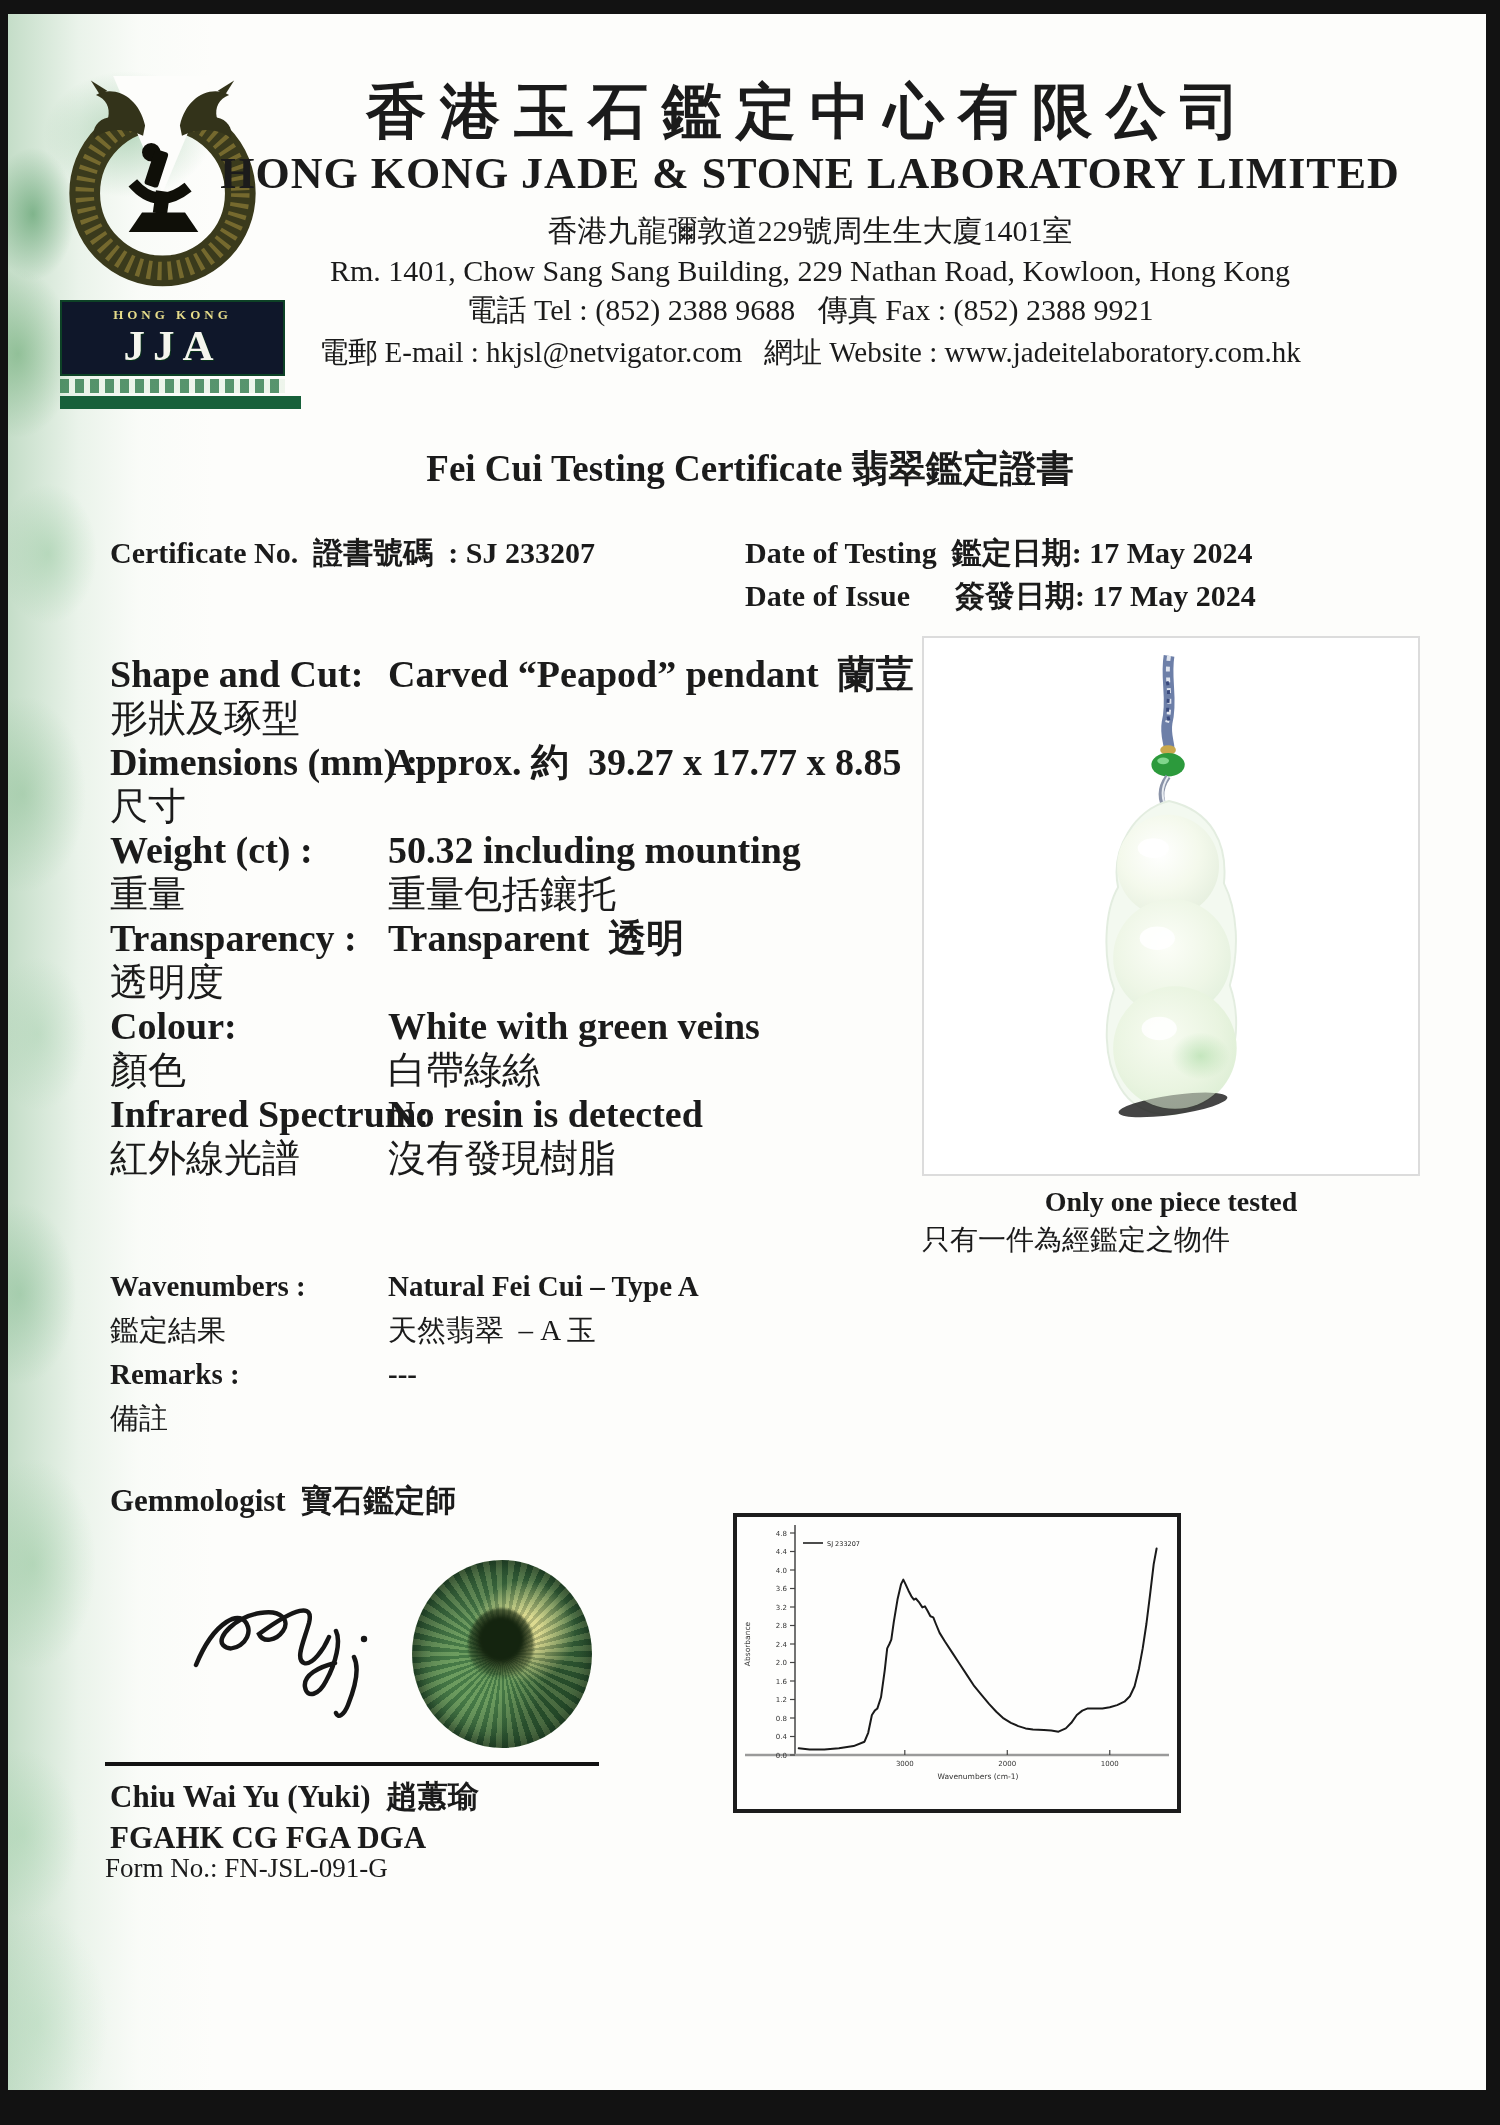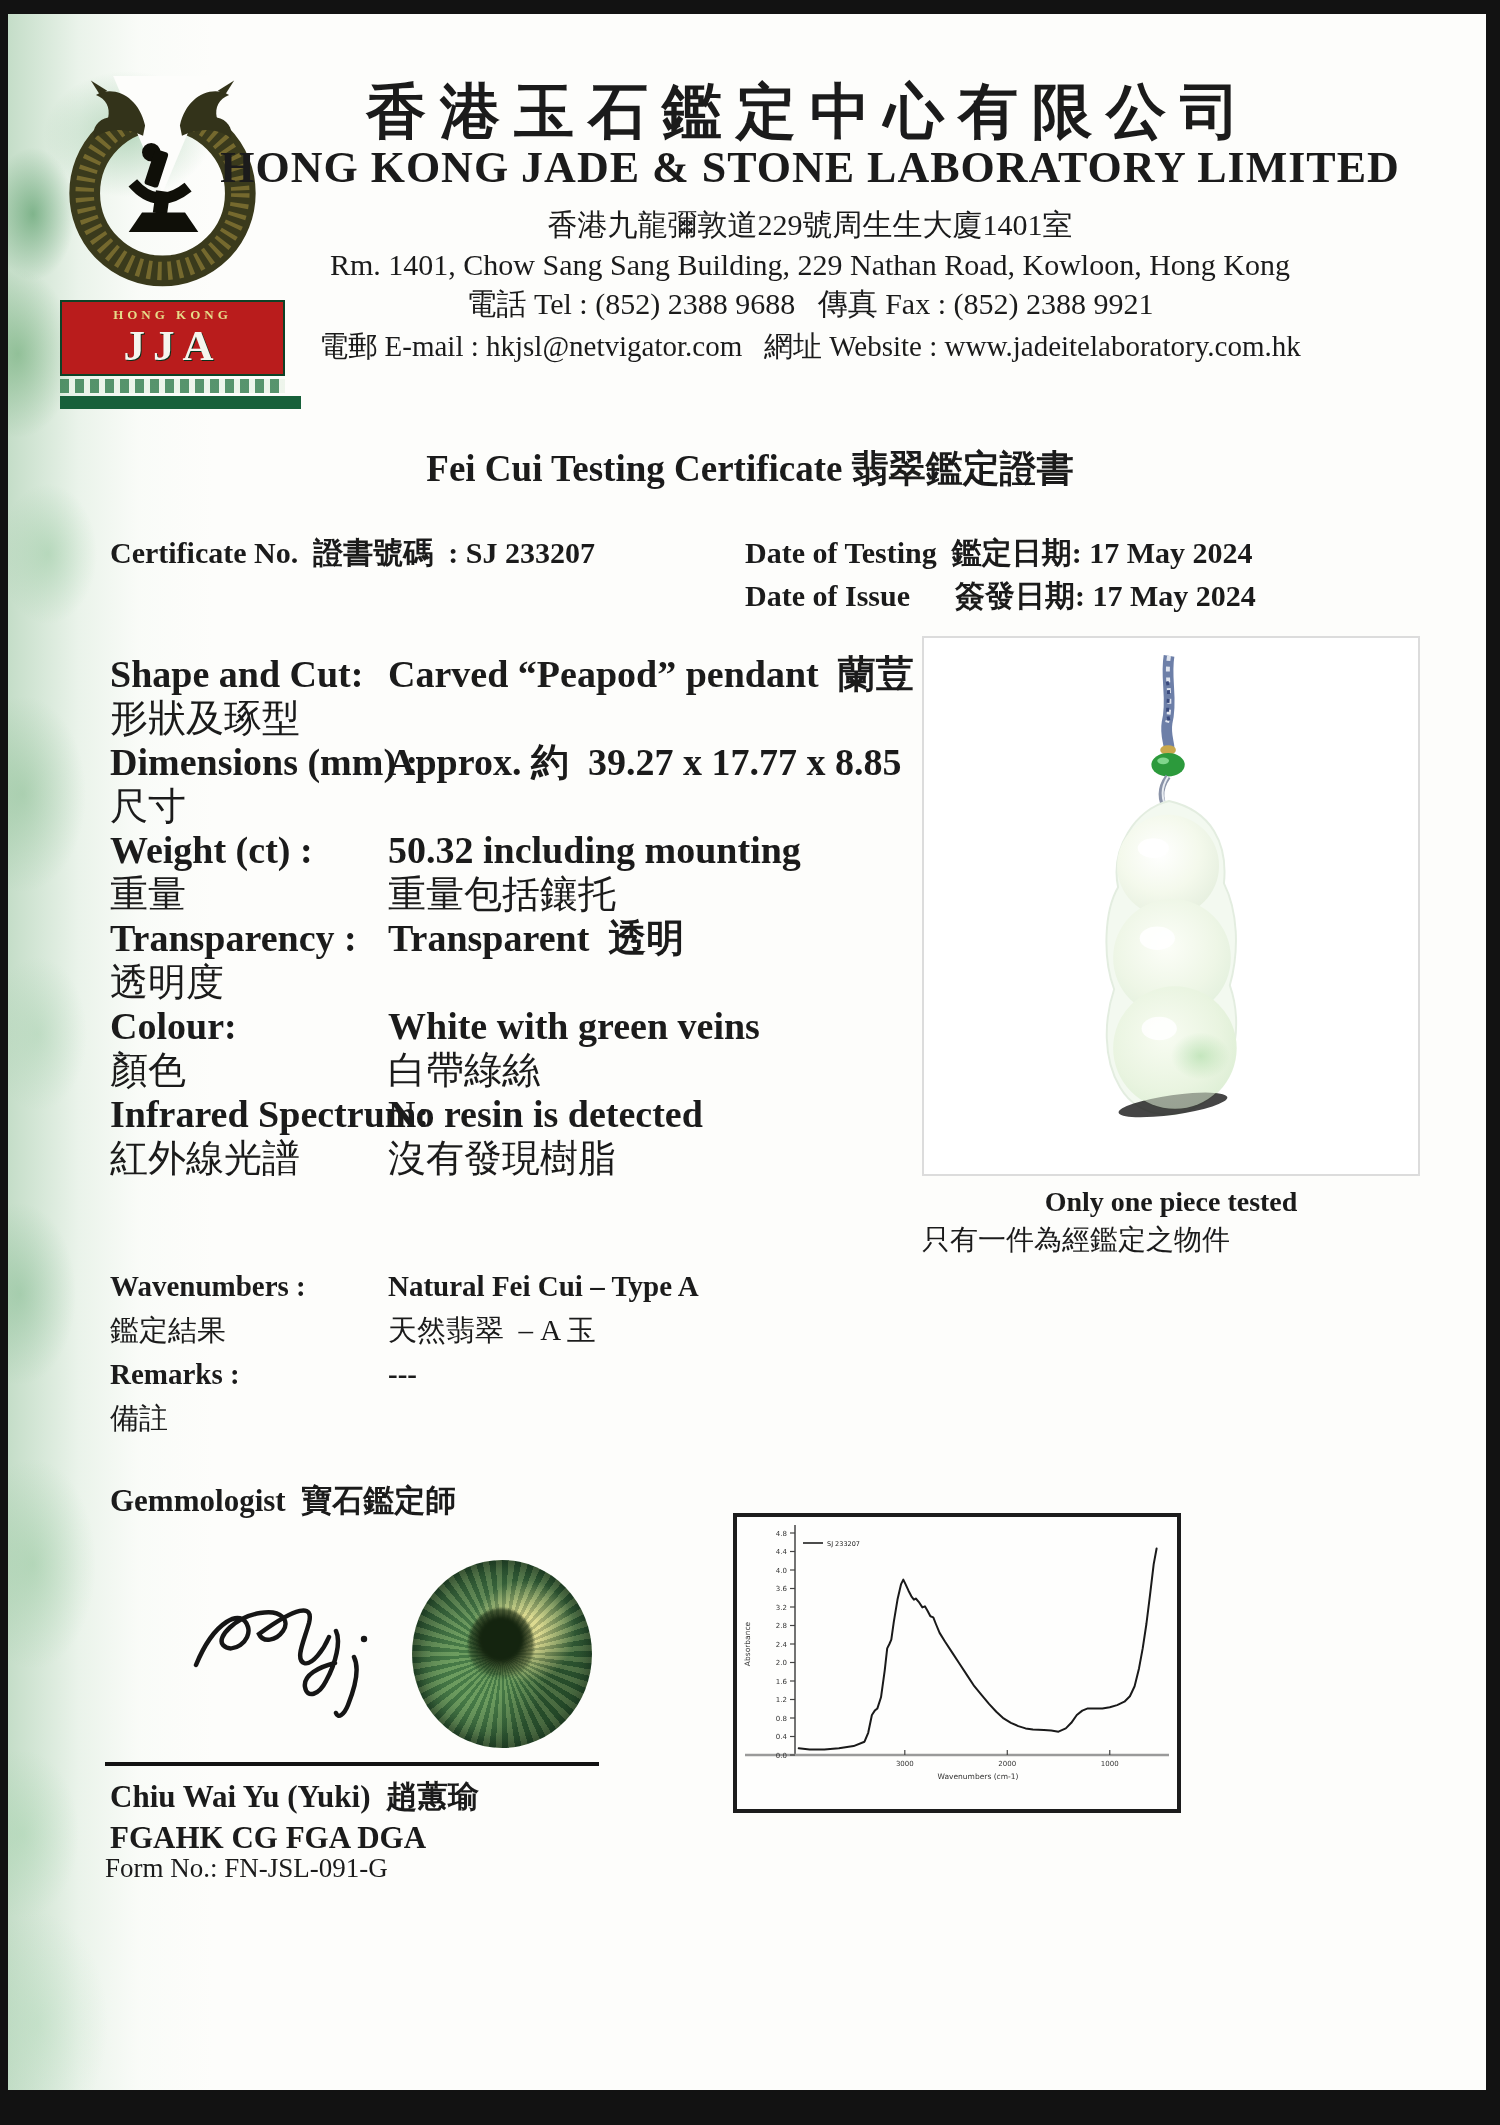--- a/index.html
+++ b/index.html
@@ -28,29 +28,29 @@
       radial-gradient(90px 150px at 25px 1550px, rgba(130,190,140,.38),transparent 70%),
       radial-gradient(80px 120px at 15px 1820px, rgba(150,205,160,.35),transparent 70%),
       radial-gradient(100px 160px at 30px 2010px,rgba(160,210,170,.30),transparent 70%),
       linear-gradient(90deg, rgba(150,195,158,.55) 0px, rgba(198,224,202,.35) 70px, rgba(235,245,236,.22) 130px, rgba(255,255,255,0) 205px);
   }
 
   
   .emblem{position:absolute;left:55px;top:76px;width:215px;height:220px;}
   .header-text{position:absolute;left:190px;top:82px;width:1240px;text-align:center;}
   .company-zh{font-size:60px;font-weight:bold;letter-spacing:14px;line-height:1.0;white-space:pre;}
-  .company-en{font-size:44px;font-weight:bold;letter-spacing:1px;margin-top:0;white-space:pre;}
+  .company-en{font-size:44px;font-weight:bold;letter-spacing:1px;margin-top:6px;white-space:pre;}
   .addr-zh{font-size:30px;margin-top:12px;white-space:pre;}
   .addr-en{font-size:30px;margin-top:2px;white-space:pre;}
   .tel-line{font-size:30px;margin-top:2px;white-space:pre;}
   .email-line{font-size:29px;margin-top:2px;white-space:pre;}
 
   
   .jja{position:absolute;left:60px;top:300px;width:245px;}
-  .jja-box{width:225px;height:76px;background:#b91c1c;border:2px solid #0d4226;text-align:center;box-sizing:border-box;}
+  .jja-box{width:225px;height:76px;background:#0f172a;border:2px solid #0d4226;text-align:center;box-sizing:border-box;}
   .jja-top{font-size:13px;color:#e6dc8a;letter-spacing:4px;font-weight:bold;margin-top:5px;}
   .jja-main{font-size:43px;font-weight:bold;letter-spacing:8px;line-height:1.05;color:#f5f5ee;text-shadow:1px 1px 0 #08301a;}
   .jja-strip{width:225px;height:14px;margin-top:3px;opacity:.8;
     background:repeating-linear-gradient(90deg,#2e7a4a 0 9px,#eaf3e8 9px 15px);}
   .jja-bar{width:241px;height:13px;background:#17603a;margin-top:3px;}
 
   .cert-title{position:absolute;left:300px;top:444px;width:900px;text-align:center;
     font-size:37px;font-weight:bold;white-space:pre;}
 
   .meta-line{position:absolute;font-size:30px;font-weight:bold;white-space:pre;}

